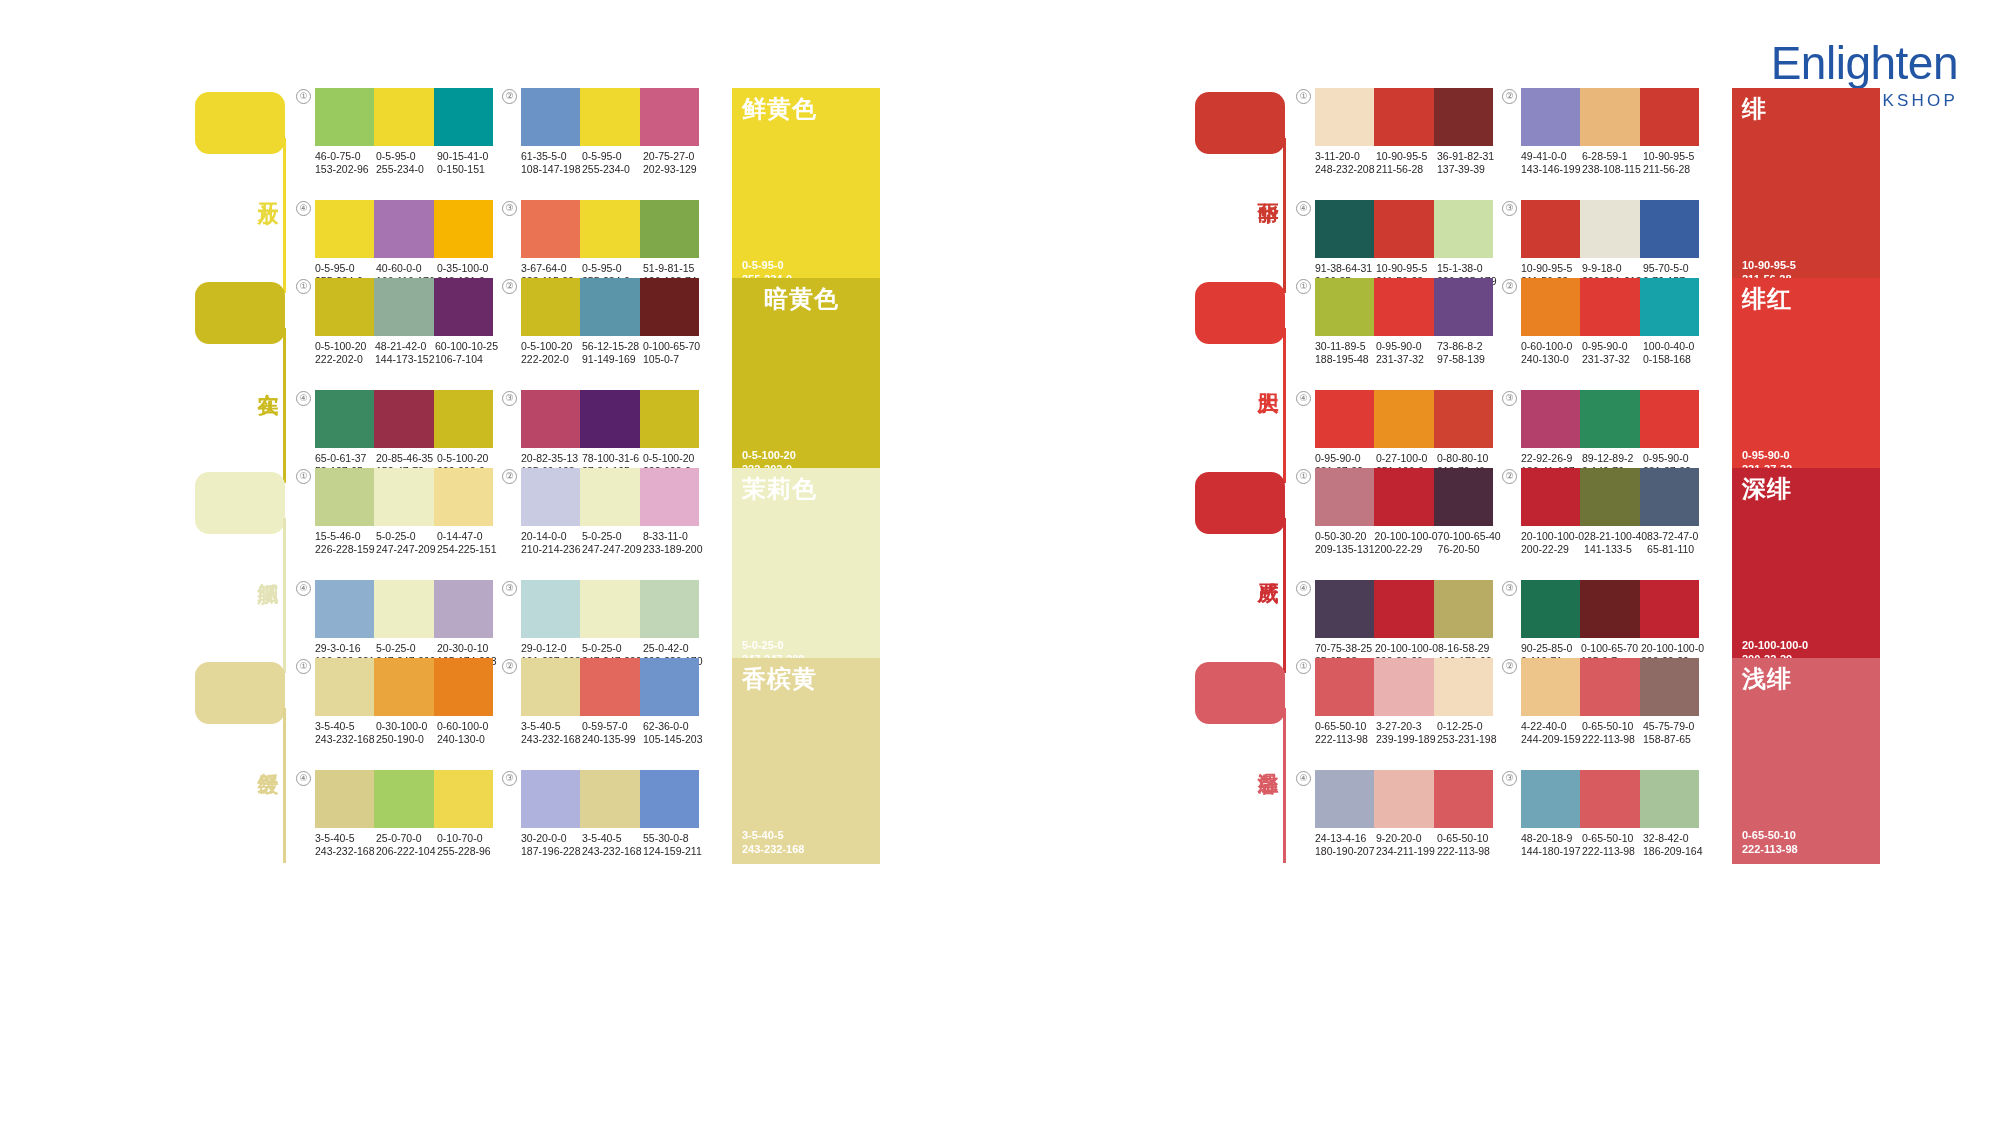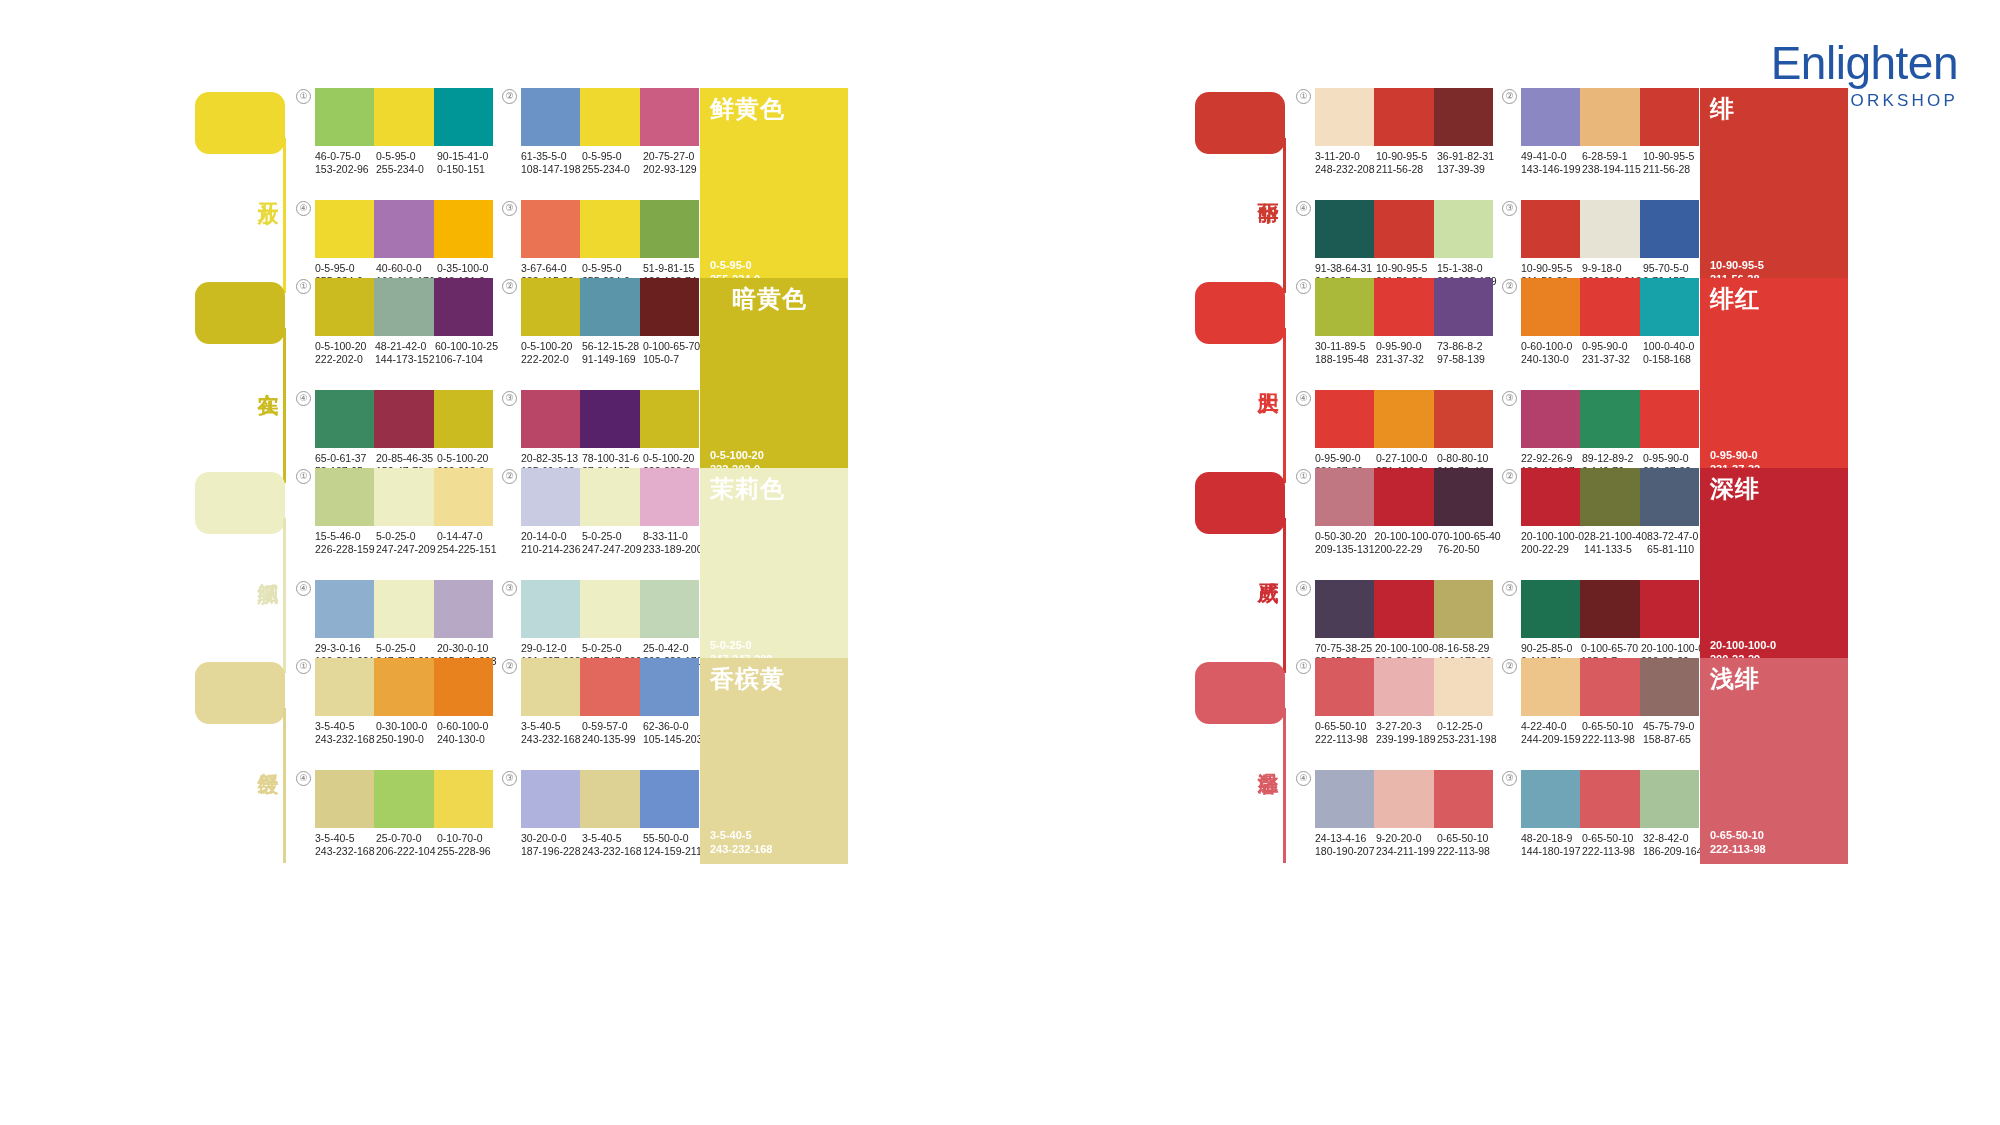--- a/index.html
+++ b/index.html
@@ -49,21 +49,21 @@
   .swatchrow{position:absolute;left:19px;top:0;width:178px;height:58px;display:flex;}
   .swatchrow > div{flex:1 1 0;height:58px;}
   .codes{position:absolute;left:19px;top:62px;width:183px;display:flex;}
   .codes .code{
     flex:1 1 0;font-size:10.5px;line-height:13px;color:#231f20;
     font-family:"Liberation Sans","DejaVu Sans",sans-serif;white-space:nowrap;
   }
   .codes .code span{display:block;}
 
   
-  .bigcard{position:absolute;width:148px;top:10px;left:700px;}
+  .bigcard{position:absolute;width:148px;top:10px;left:732px;}
   .bigcard .inner{position:relative;width:148px;height:206px;}
   .bigcard .name{
     position:absolute;left:10px;top:6px;color:#ffffff;font-size:24px;line-height:30px;
     font-weight:700;letter-spacing:1px;
   }
   .bigcard .bigcode{
     position:absolute;left:10px;bottom:8px;color:#ffffff;font-size:11px;line-height:14px;font-weight:700;
   }
   .bigcard .bigcode span{display:block;}
 </style>
@@ -471,21 +471,21 @@
             <div class="codes">
               <div class="code">
                 <span>30-20-0-0</span>
                 <span>187-196-228</span>
               </div>
               <div class="code">
                 <span>3-5-40-5</span>
                 <span>243-232-168</span>
               </div>
               <div class="code">
-                <span>55-50-0-0</span>
+                <span>55-30-0-8</span>
                 <span>124-159-211</span>
               </div>
             </div>
           </div>
         </div>
         <div class="bigcard">
           <div class="inner" style="background: rgb(228, 215, 154);">
             <div class="name" style="color: rgb(255, 255, 255);">香槟黄</div>
             <div class="bigcode" style="color: rgb(255, 255, 255);">
               <span>3-5-40-5</span>
@@ -530,21 +530,21 @@
               <div style="background: rgb(234, 183, 123);"></div>
               <div style="background: rgb(205, 58, 48);"></div>
             </div>
             <div class="codes">
               <div class="code">
                 <span>49-41-0-0</span>
                 <span>143-146-199</span>
               </div>
               <div class="code">
                 <span>6-28-59-1</span>
-                <span>238-194-115</span>
+                <span>238-108-115</span>
               </div>
               <div class="code">
                 <span>10-90-95-5</span>
                 <span>211-56-28</span>
               </div>
             </div>
           </div>
           <div class="quad q4">
             <div class="qnum">④</div>
             <div class="swatchrow">

